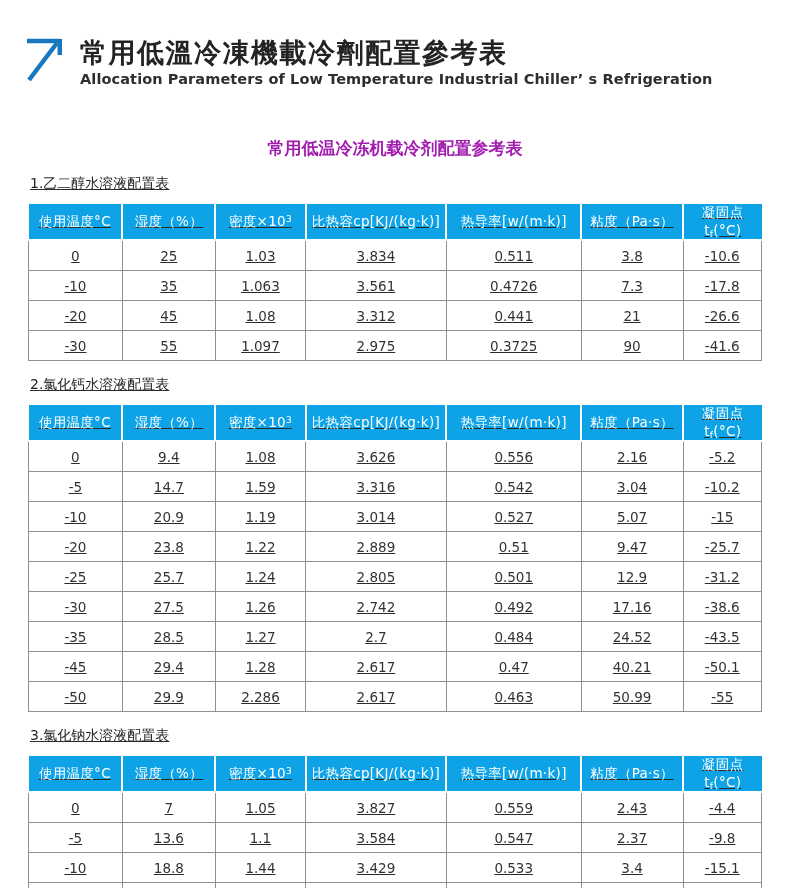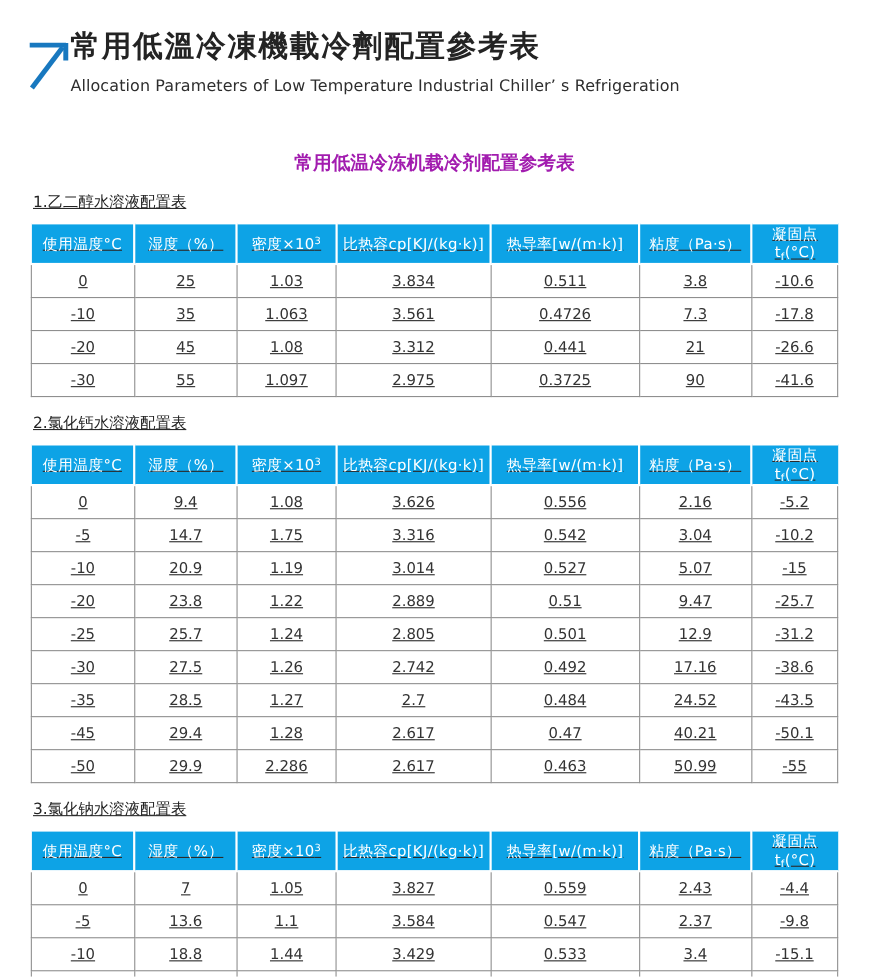--- a/index.html
+++ b/index.html
@@ -13,35 +13,36 @@
     position: relative;
     width: 790px;
     height: 888px;
     background: #ffffff;
     overflow: hidden;
   }
   
   .top-header {
     display: flex;
     align-items: flex-end;
+    gap: 16px;
     padding: 27px 0 0 24px;
   }
   .logo { flex: 0 0 auto; margin-top: 4px; }
   .titles .cn-title {
     font-size: 27px;
     font-weight: 700;
     letter-spacing: 1.5px;
     color: #232323;
     line-height: 1.15;
   }
   .titles .en-subtitle {
     font-size: 14.5px;
-    font-weight: 400;
+    font-weight: 700;
     color: #2e2e2e;
-    margin-top: 13px;
+    margin-top: 3px;
     letter-spacing: 0.1px;
   }
   
   .doc { padding: 0 28px; }
   .doc-title {
     text-align: center;
     font-size: 17px;
     font-weight: 600;
     color: #a21caf;
     margin-top: 50px;
@@ -205,21 +206,21 @@
               <td>9.4</td>
               <td>1.08</td>
               <td>3.626</td>
               <td>0.556</td>
               <td>2.16</td>
               <td>-5.2</td>
             </tr>
             <tr>
               <td>-5</td>
               <td>14.7</td>
-              <td>1.75</td>
+              <td>1.59</td>
               <td>3.316</td>
               <td>0.542</td>
               <td>3.04</td>
               <td>-10.2</td>
             </tr>
             <tr>
               <td>-10</td>
               <td>20.9</td>
               <td>1.19</td>
               <td>3.014</td>

